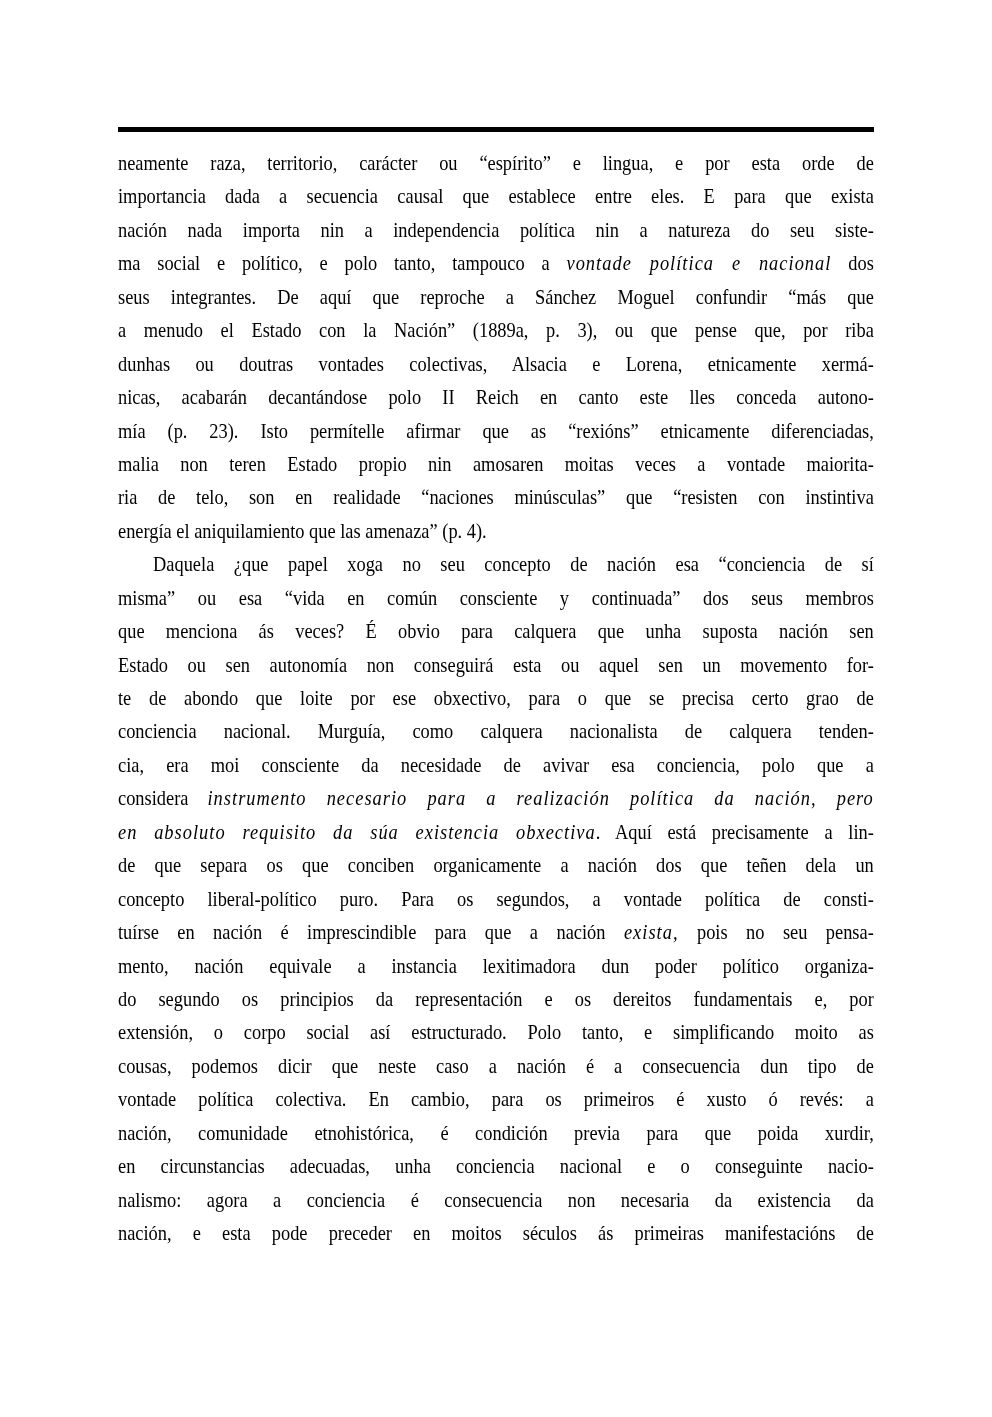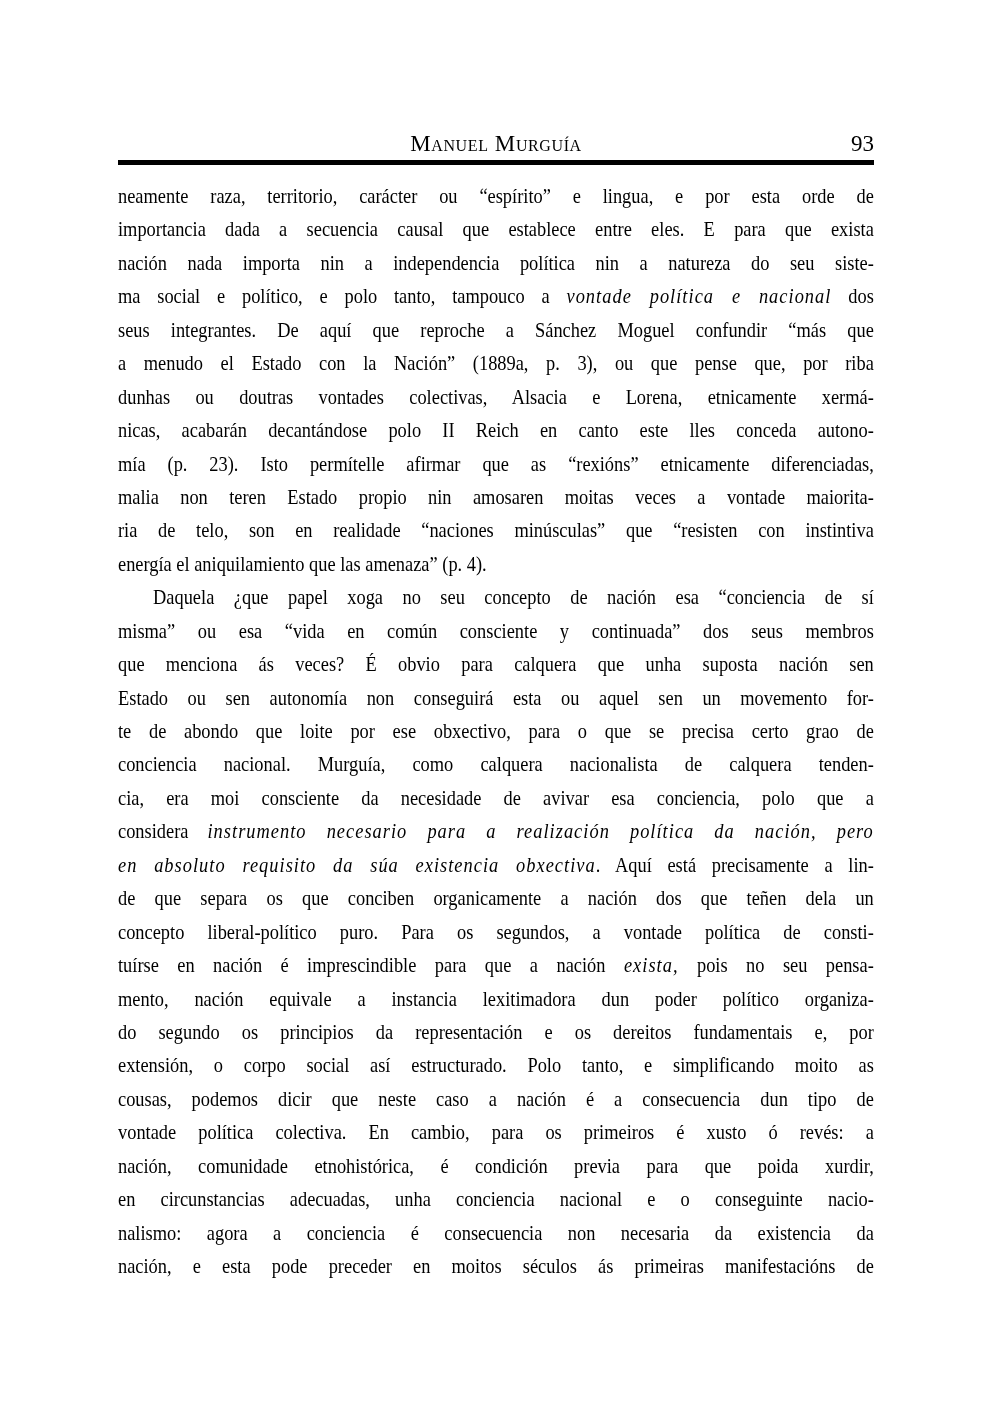--- a/index.html
+++ b/index.html
@@ -60,24 +60,20 @@
   .it {
     font-style: italic;
     letter-spacing: 1.2px;
   }
 </style>
 </head>
 <body>
 
 <div class="page">
   <div class="content">
-    <div class="page-header">
-      <div class="running-head">Manuel Murguía</div>
-      <div class="page-number">93</div>
-    </div>
     <div class="header-rule"></div>
     <div class="text-body">
         <div class="line"><span>neamente raza, territorio, carácter ou “espírito” e lingua, e por esta orde de</span></div>
         <div class="line"><span>importancia dada a secuencia causal que establece entre eles. E para que exista</span></div>
         <div class="line"><span>nación nada importa nin a independencia política nin a natureza do seu siste-</span></div>
         <div class="line"><span>ma social e político, e polo tanto, tampouco a </span><span class="it">vontade política e nacional</span><span> dos</span></div>
         <div class="line"><span>seus integrantes. De aquí que reproche a Sánchez Moguel confundir “más que</span></div>
         <div class="line"><span>a menudo el Estado con la Nación” (1889a, p. 3), ou que pense que, por riba</span></div>
         <div class="line"><span>dunhas ou doutras vontades colectivas, Alsacia e Lorena, etnicamente xermá-</span></div>
         <div class="line"><span>nicas, acabarán decantándose polo II Reich en canto este lles conceda autono-</span></div>

